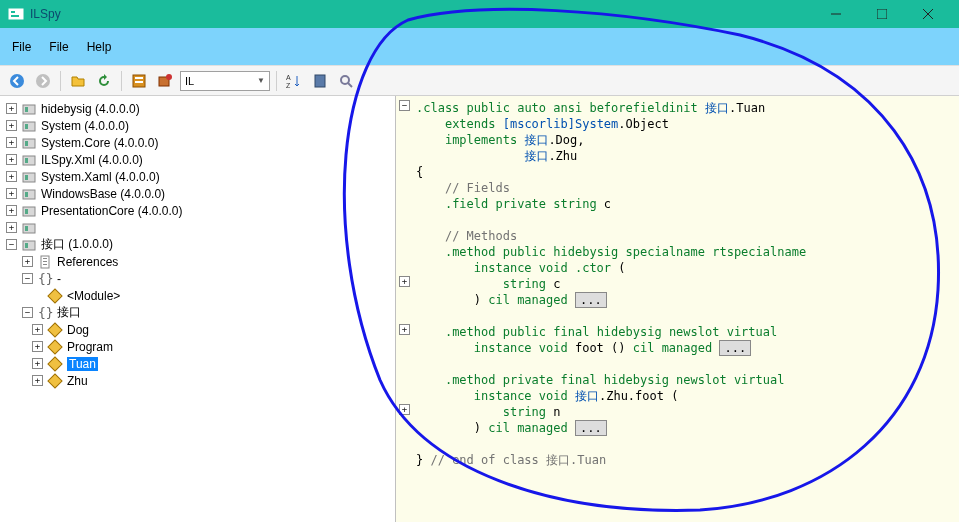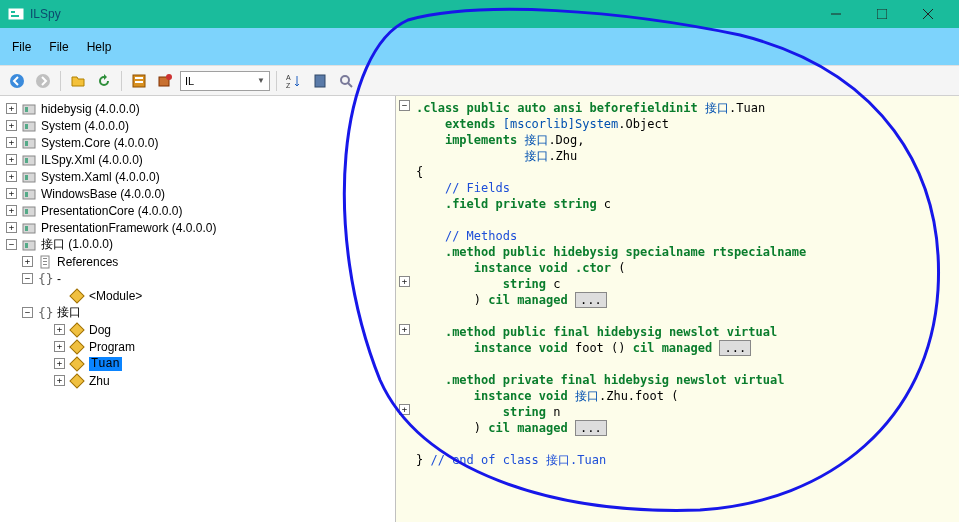--- a/index.html
+++ b/index.html
@@ -17,26 +17,26 @@
 .combo { height:20px; border:1px solid #a0a0a0; background:#fff; display:flex; align-items:center; padding:0 4px; font-size:11px; min-width:80px; justify-content:space-between; }
 .combo .arrow { font-size:8px; color:#555; }
 .content { display:flex; height:calc(522px - 28px - 24px - 30px); }
 .tree { width:396px; border-right:1px solid #c0c0c0; overflow:auto; padding:4px 0; font-size:12px; }
 .code { flex:1; background:#fdfdea; font-family:Consolas,monospace; font-size:12px; padding:4px 0 4px 0; position:relative; overflow:hidden; }
 .row { display:flex; align-items:center; height:17px; padding-right:4px; white-space:nowrap; }
 .pm { width:11px; height:11px; border:1px solid #888; display:flex; align-items:center; justify-content:center; font-size:9px; line-height:1; color:#222; background:#fff; margin-right:4px; flex-shrink:0; font-family:monospace; }
 .pm.empty { border:none; background:transparent; }
 .ic { width:16px; height:16px; margin-right:4px; display:flex; align-items:center; justify-content:center; flex-shrink:0; }
 .lbl { white-space:nowrap; }
-.sel { background:#0a84ff; color:#000000; padding:0 2px;font-family:Liberation Mono, monospace; }
-.i0{padding-left:6px}.i1{padding-left:22px}.i2{padding-left:54px}
+.sel { background:#0a84ff; color:#ffffff; padding:0 2px; }
+.i0{padding-left:6px}.i1{padding-left:22px}.i2{padding-left:32px}
 .gutter { position:absolute; left:0; top:0; bottom:0; width:18px; }
 .gline { position:absolute; left:3px; width:11px; height:11px; border:1px solid #888; display:flex; align-items:center; justify-content:center; font-size:9px; line-height:1; color:#222; background:#fff; font-family:monospace; }
 .codebody { margin-left:20px; line-height:16px; white-space:pre; }
-.kw{color:#0a7d2d;font-weight:bold}.type{color:#0050b0}.cmt{color:#1d4ed8}.boxed{border:1px solid #888;background:#ddd;padding:0 4px;font-family:monospace}
+.kw{color:#0a7d2d;font-weight:normal}.type{color:#0050b0}.cmt{color:#737373}.boxed{border:1px solid #888;background:#ddd;padding:0 4px;font-family:monospace}
 
 .annot { position:absolute; pointer-events:none; z-index:50; }
 </style>
 </head>
 <body>
 
 <div class="titlebar">
   <span class="icon">
     <svg viewBox="0 0 16 16">
         <rect x="1" y="3" width="14" height="10" fill="#fff" stroke="#fff"></rect>
@@ -206,21 +206,20 @@
         <span class="lbl">PresentationCore (4.0.0.0)</span>
       </div>
     <div class="row i0">
         <span class="pm">+</span>
         <span class="ic">
           <svg width="16" height="16">
             <rect x="2" y="4" width="12" height="9" fill="#d8d8d8" stroke="#888"></rect>
             <rect x="4" y="6" width="3" height="5" fill="#5a8"></rect>
           </svg>
         </span>
-        <span class="lbl">PresentationFramework (4.0.0.0)</span>
       </div>
     <div class="row i0">
         <span class="pm">−</span>
         <span class="ic">
           <svg width="16" height="16">
             <rect x="2" y="4" width="12" height="9" fill="#d8d8d8" stroke="#888"></rect>
             <rect x="4" y="6" width="3" height="5" fill="#5a8"></rect>
           </svg>
         </span>
         <span class="lbl">接口 (1.0.0.0)</span>

